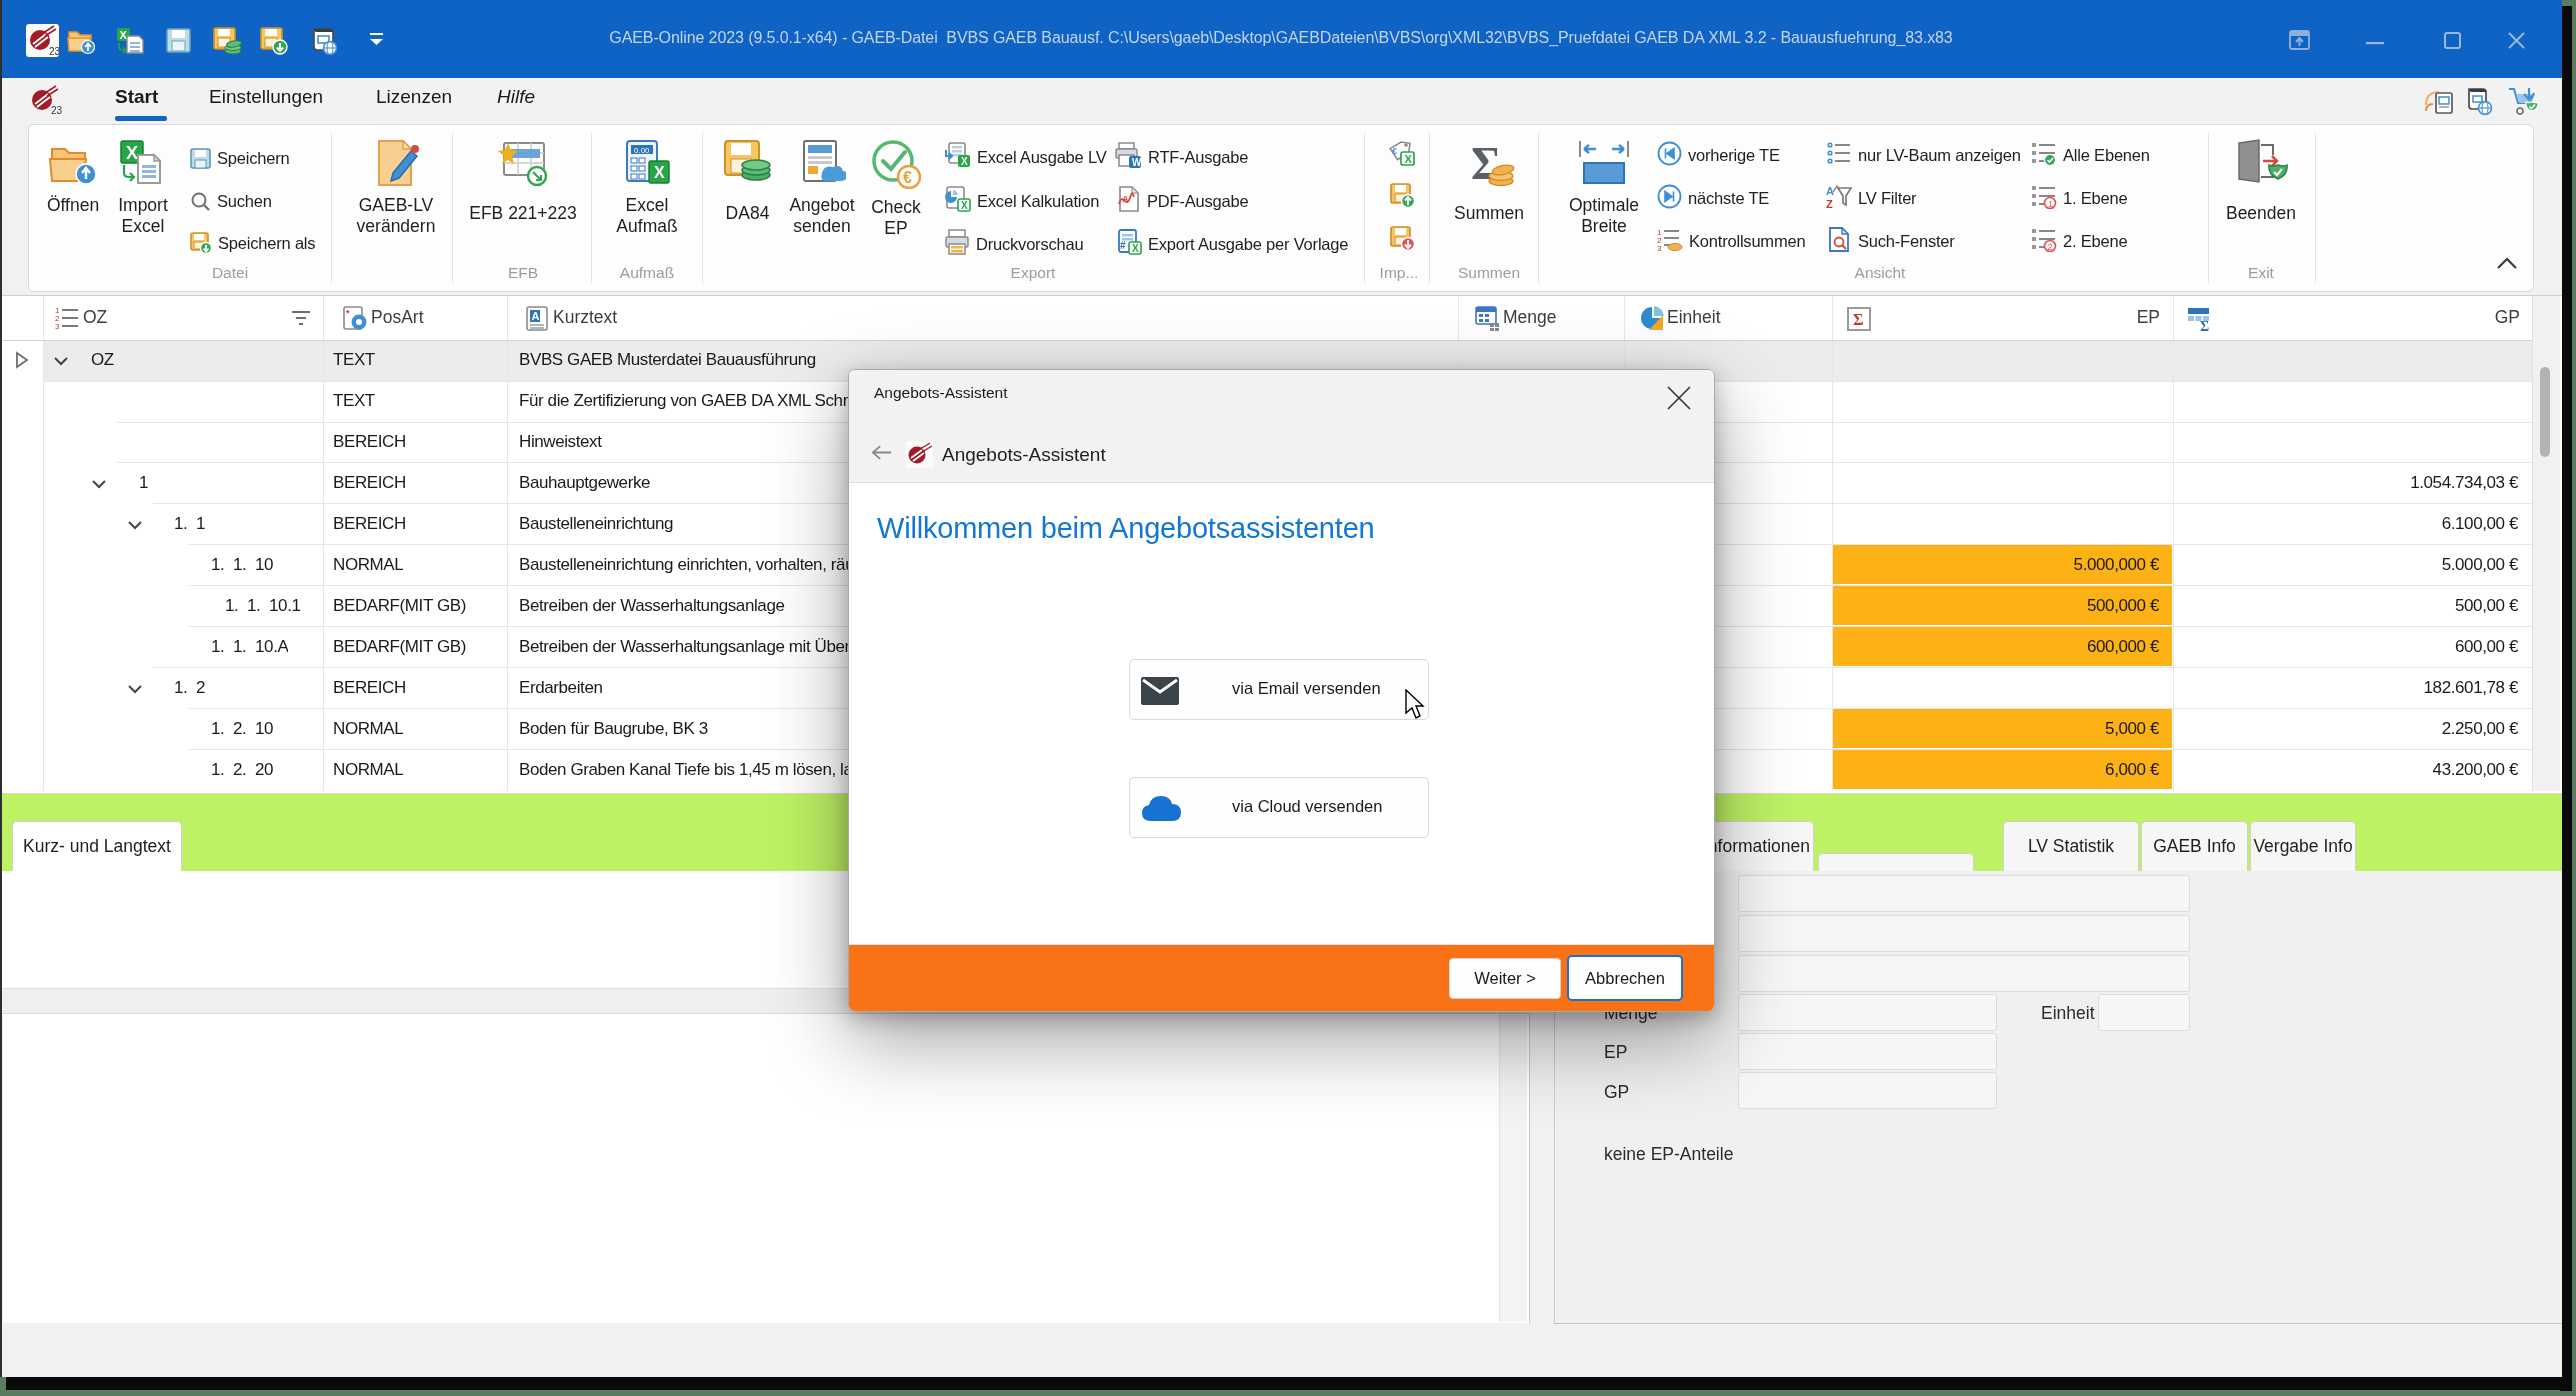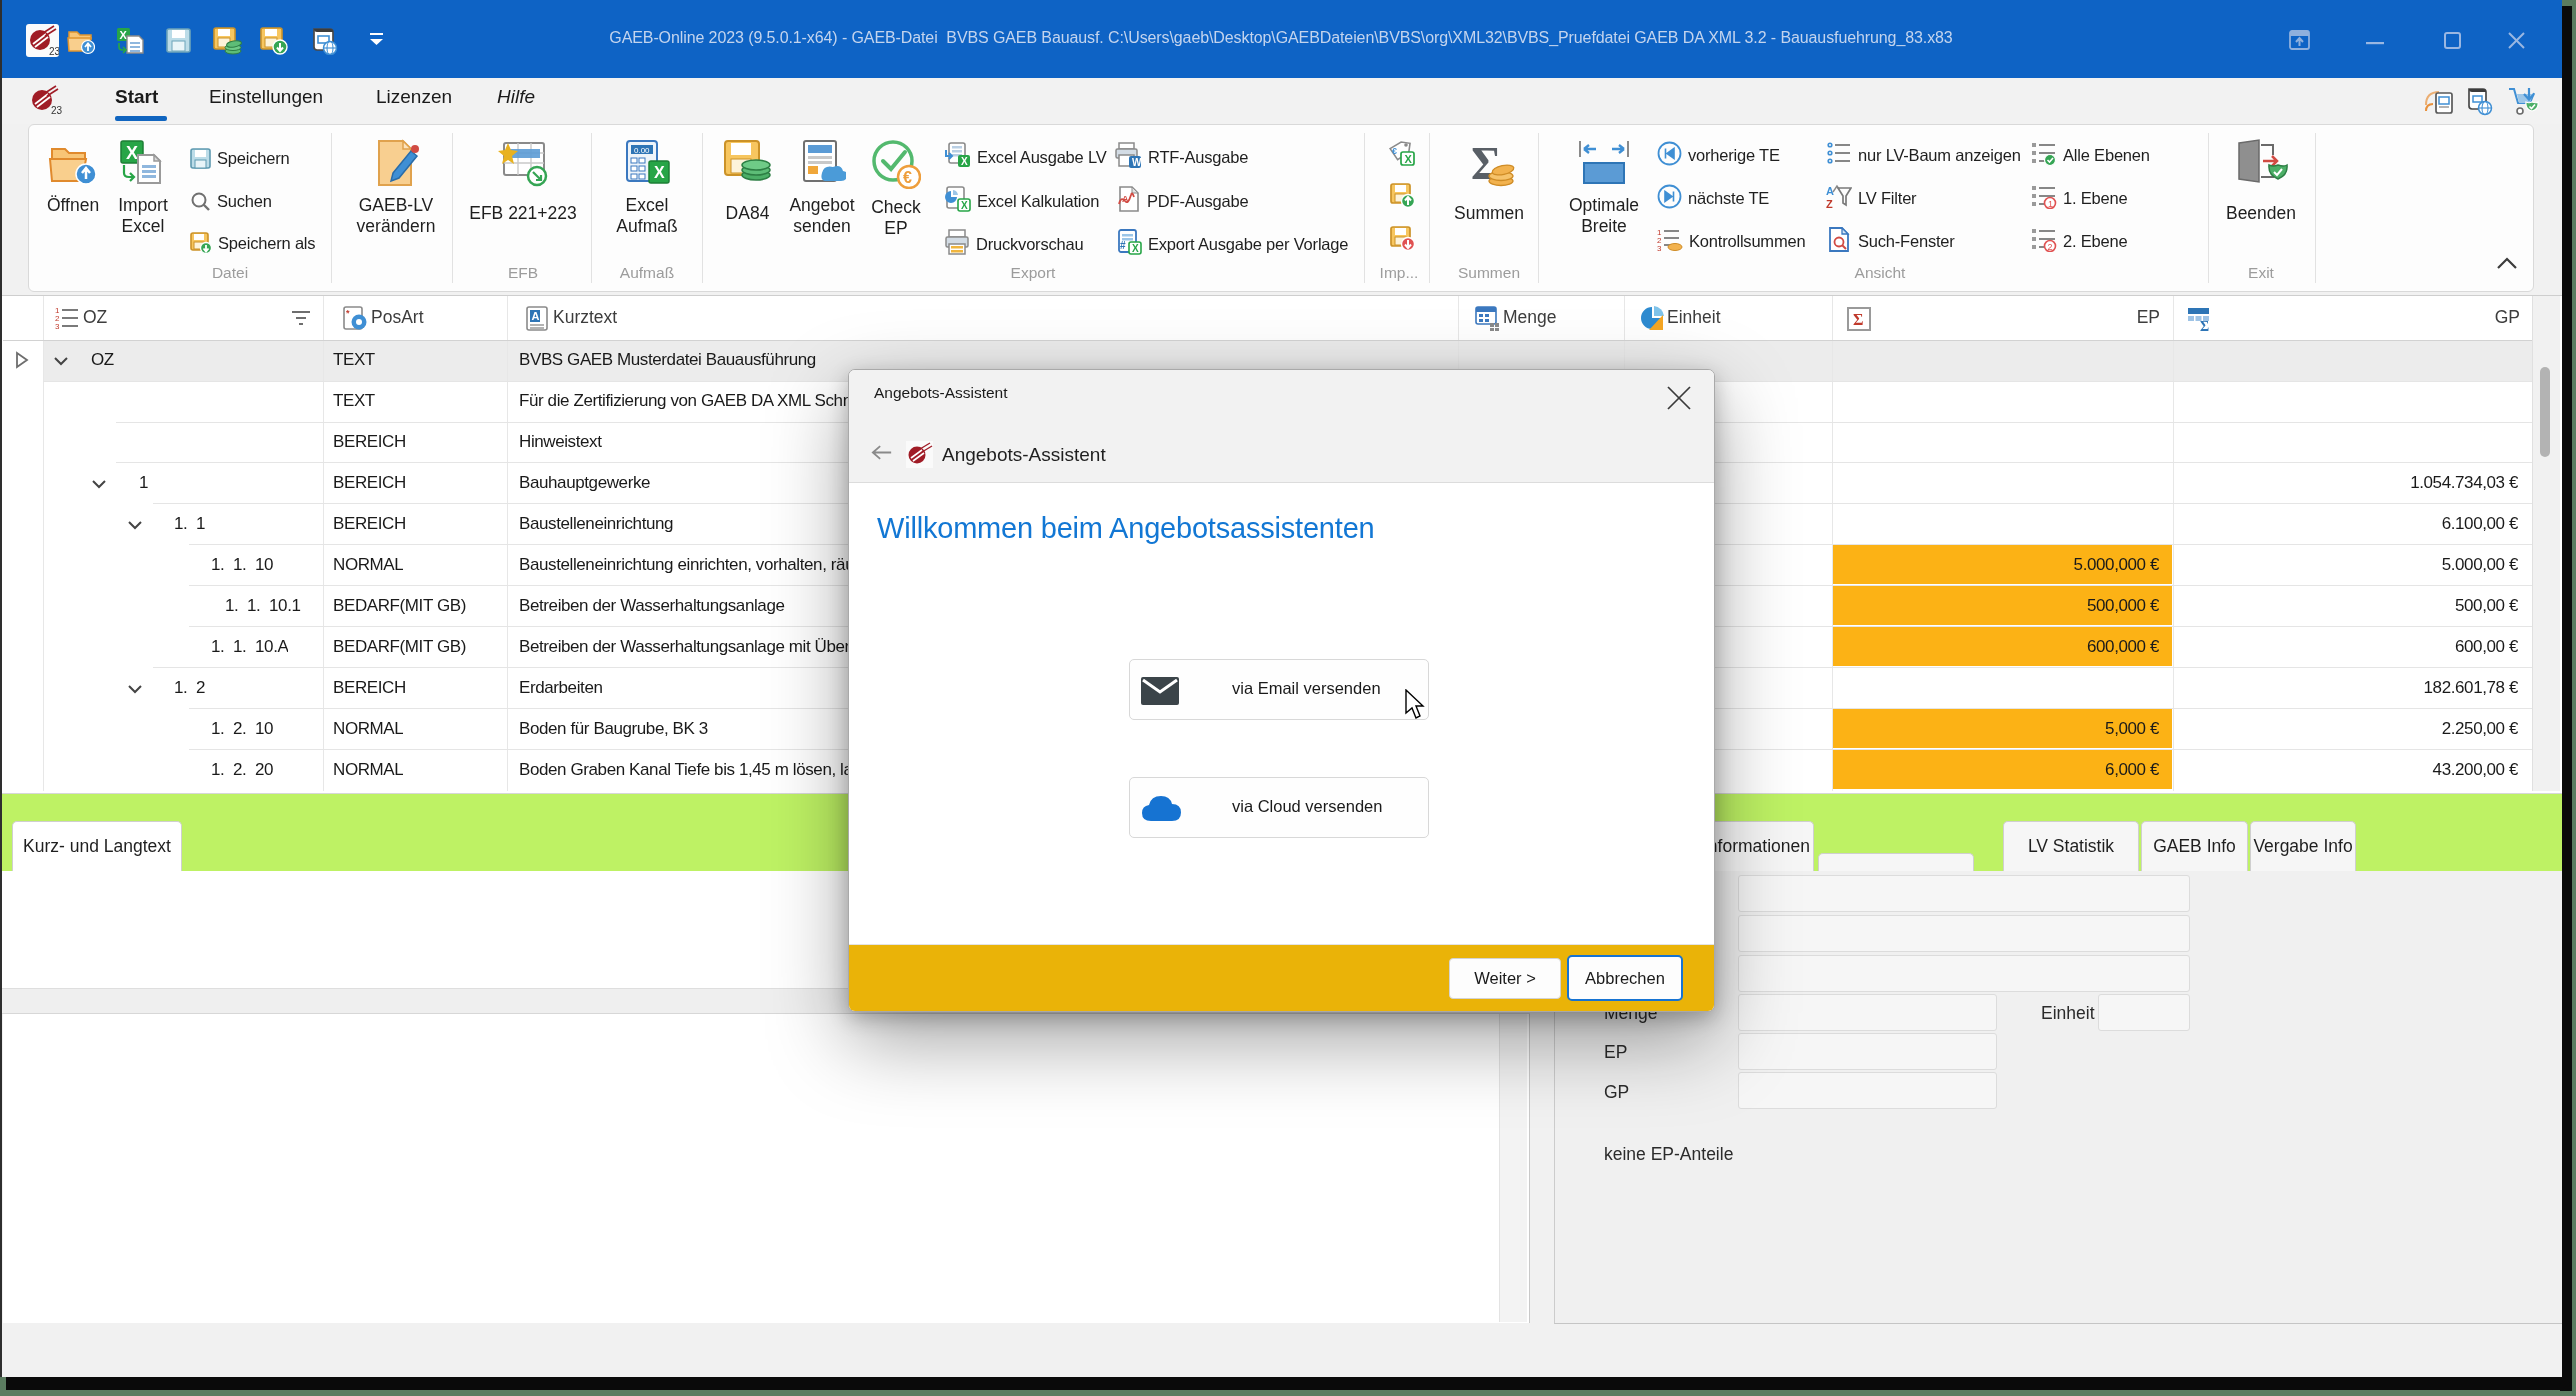--- a/index.html
+++ b/index.html
@@ -53,21 +53,21 @@
   #status-text { position:absolute; right:46px; top:16px; font-size:16.5px; letter-spacing:-0.2px; color:#2b2b2b; }
 
   
   #dialog { position:absolute; left:848px; top:369px; width:867px; height:643px; background:#fff; border-radius:7px; border:1px solid #a9a9a9; box-shadow:0 28px 80px rgba(0,0,0,0.37), 0 6px 20px rgba(0,0,0,0.24); overflow:hidden; }
   #dlg-head { position:absolute; left:0; top:0; width:100%; height:113px; background:#f2f2f2; border-bottom:1px solid #dcdcdc; }
   #dlg-title { position:absolute; left:25px; top:14px; font-size:15.5px; color:#1a1a1a; }
   #dlg-sub { position:absolute; left:93px; top:74px; font-size:19px; color:#1f1f1f; }
   #dlg-h1 { position:absolute; left:28px; top:142px; font-size:29px; letter-spacing:-0.2px; color:#1277d4; }
   .dlg-btn { position:absolute; left:280px; width:300px; height:61px; background:#fefefe; border:1px solid #d8d8d8; border-radius:5px; }
   .dlg-btn span { position:absolute; left:102px; top:19px; font-size:16.5px; color:#1a1a1a; }
-  #dlg-foot { position:absolute; left:0; bottom:0; width:100%; height:67px; background:#eab308; border-top:1px solid #e3e3e3; }
+  #dlg-foot { position:absolute; left:0; bottom:0; width:100%; height:67px; background:#f97316; border-top:1px solid #e3e3e3; }
   #btn-weiter { position:absolute; left:600px; top:13px; width:112px; height:41px; background:#fdfdfd; border:1px solid #d3d3d3; border-radius:4px; font-size:16.5px; color:#1a1a1a; text-align:center; line-height:39px; }
   #btn-abbr { position:absolute; left:718px; top:10px; width:116px; height:46px; background:#fdfdfd; border:2px solid #1673d2; border-radius:5px; font-size:16.5px; color:#1a1a1a; text-align:center; line-height:42px; }
 </style>
 </head>
 <body>
 <div id="shadR"></div>
 <div id="shadB"></div>
 <div id="win">
   <div class="abs" style="left:0; top:0; width:2px; height:1377px; background:#2e2e2e; z-index:50;"></div>
   <div id="titlebar">

